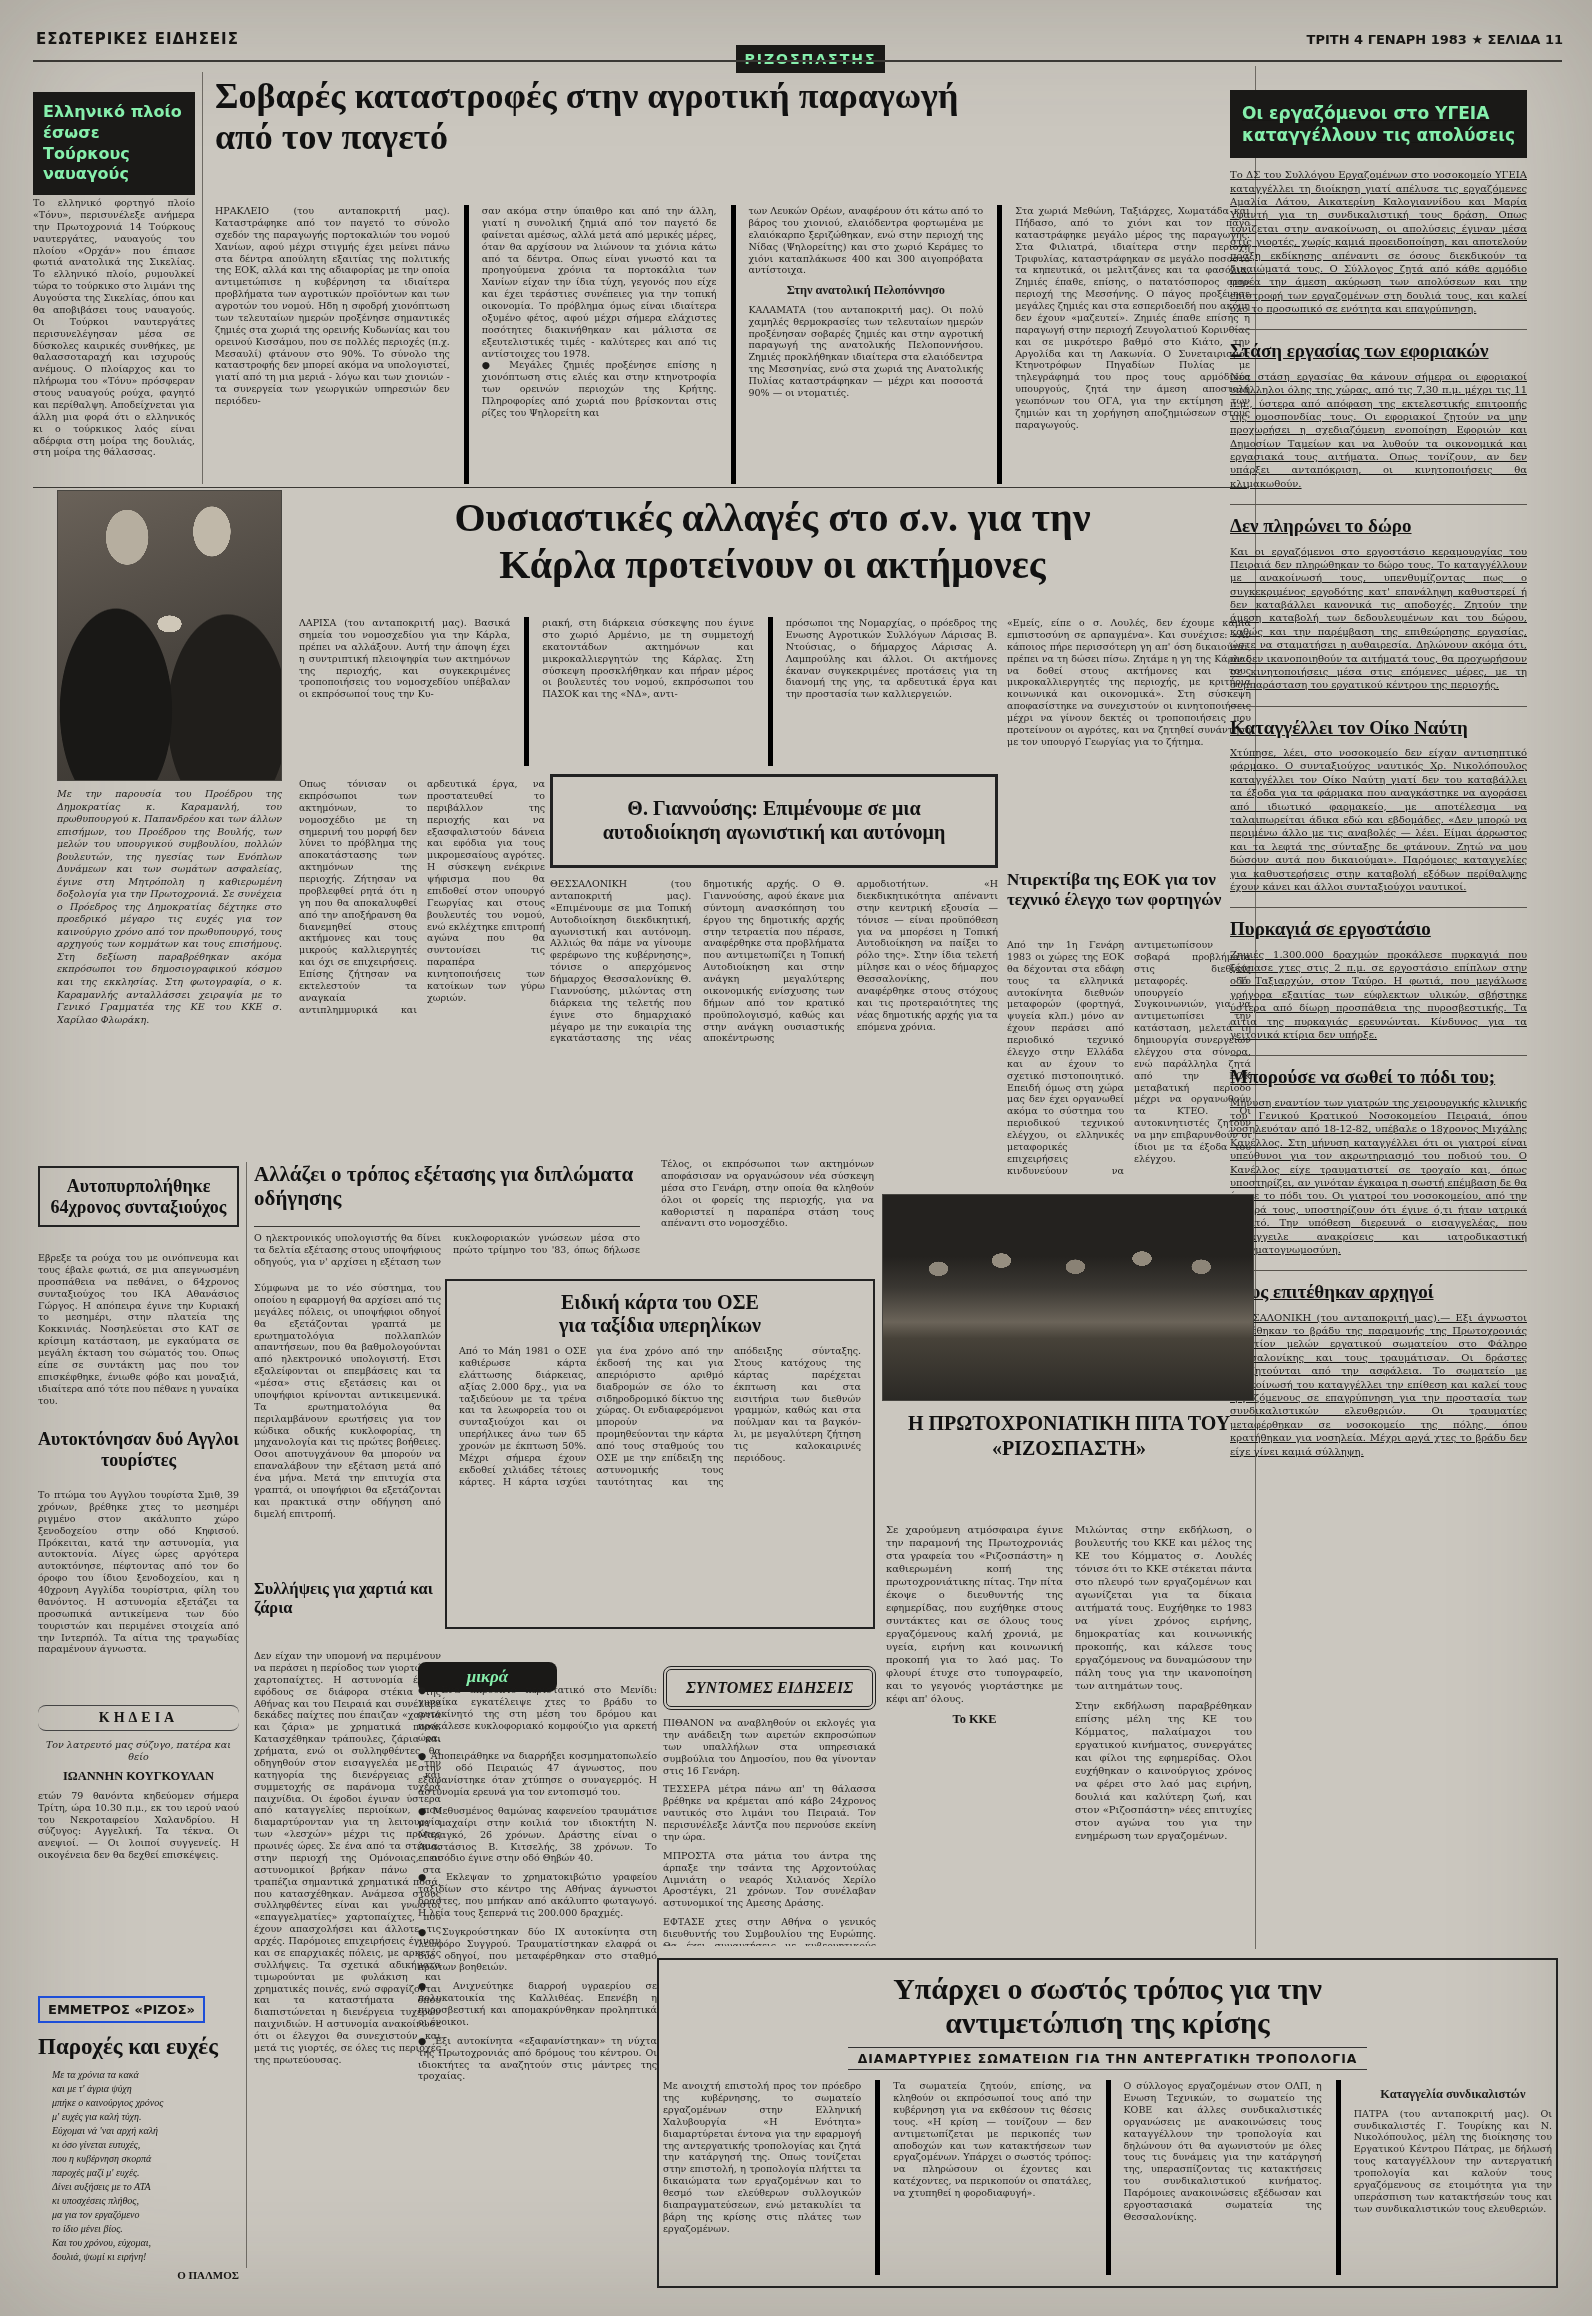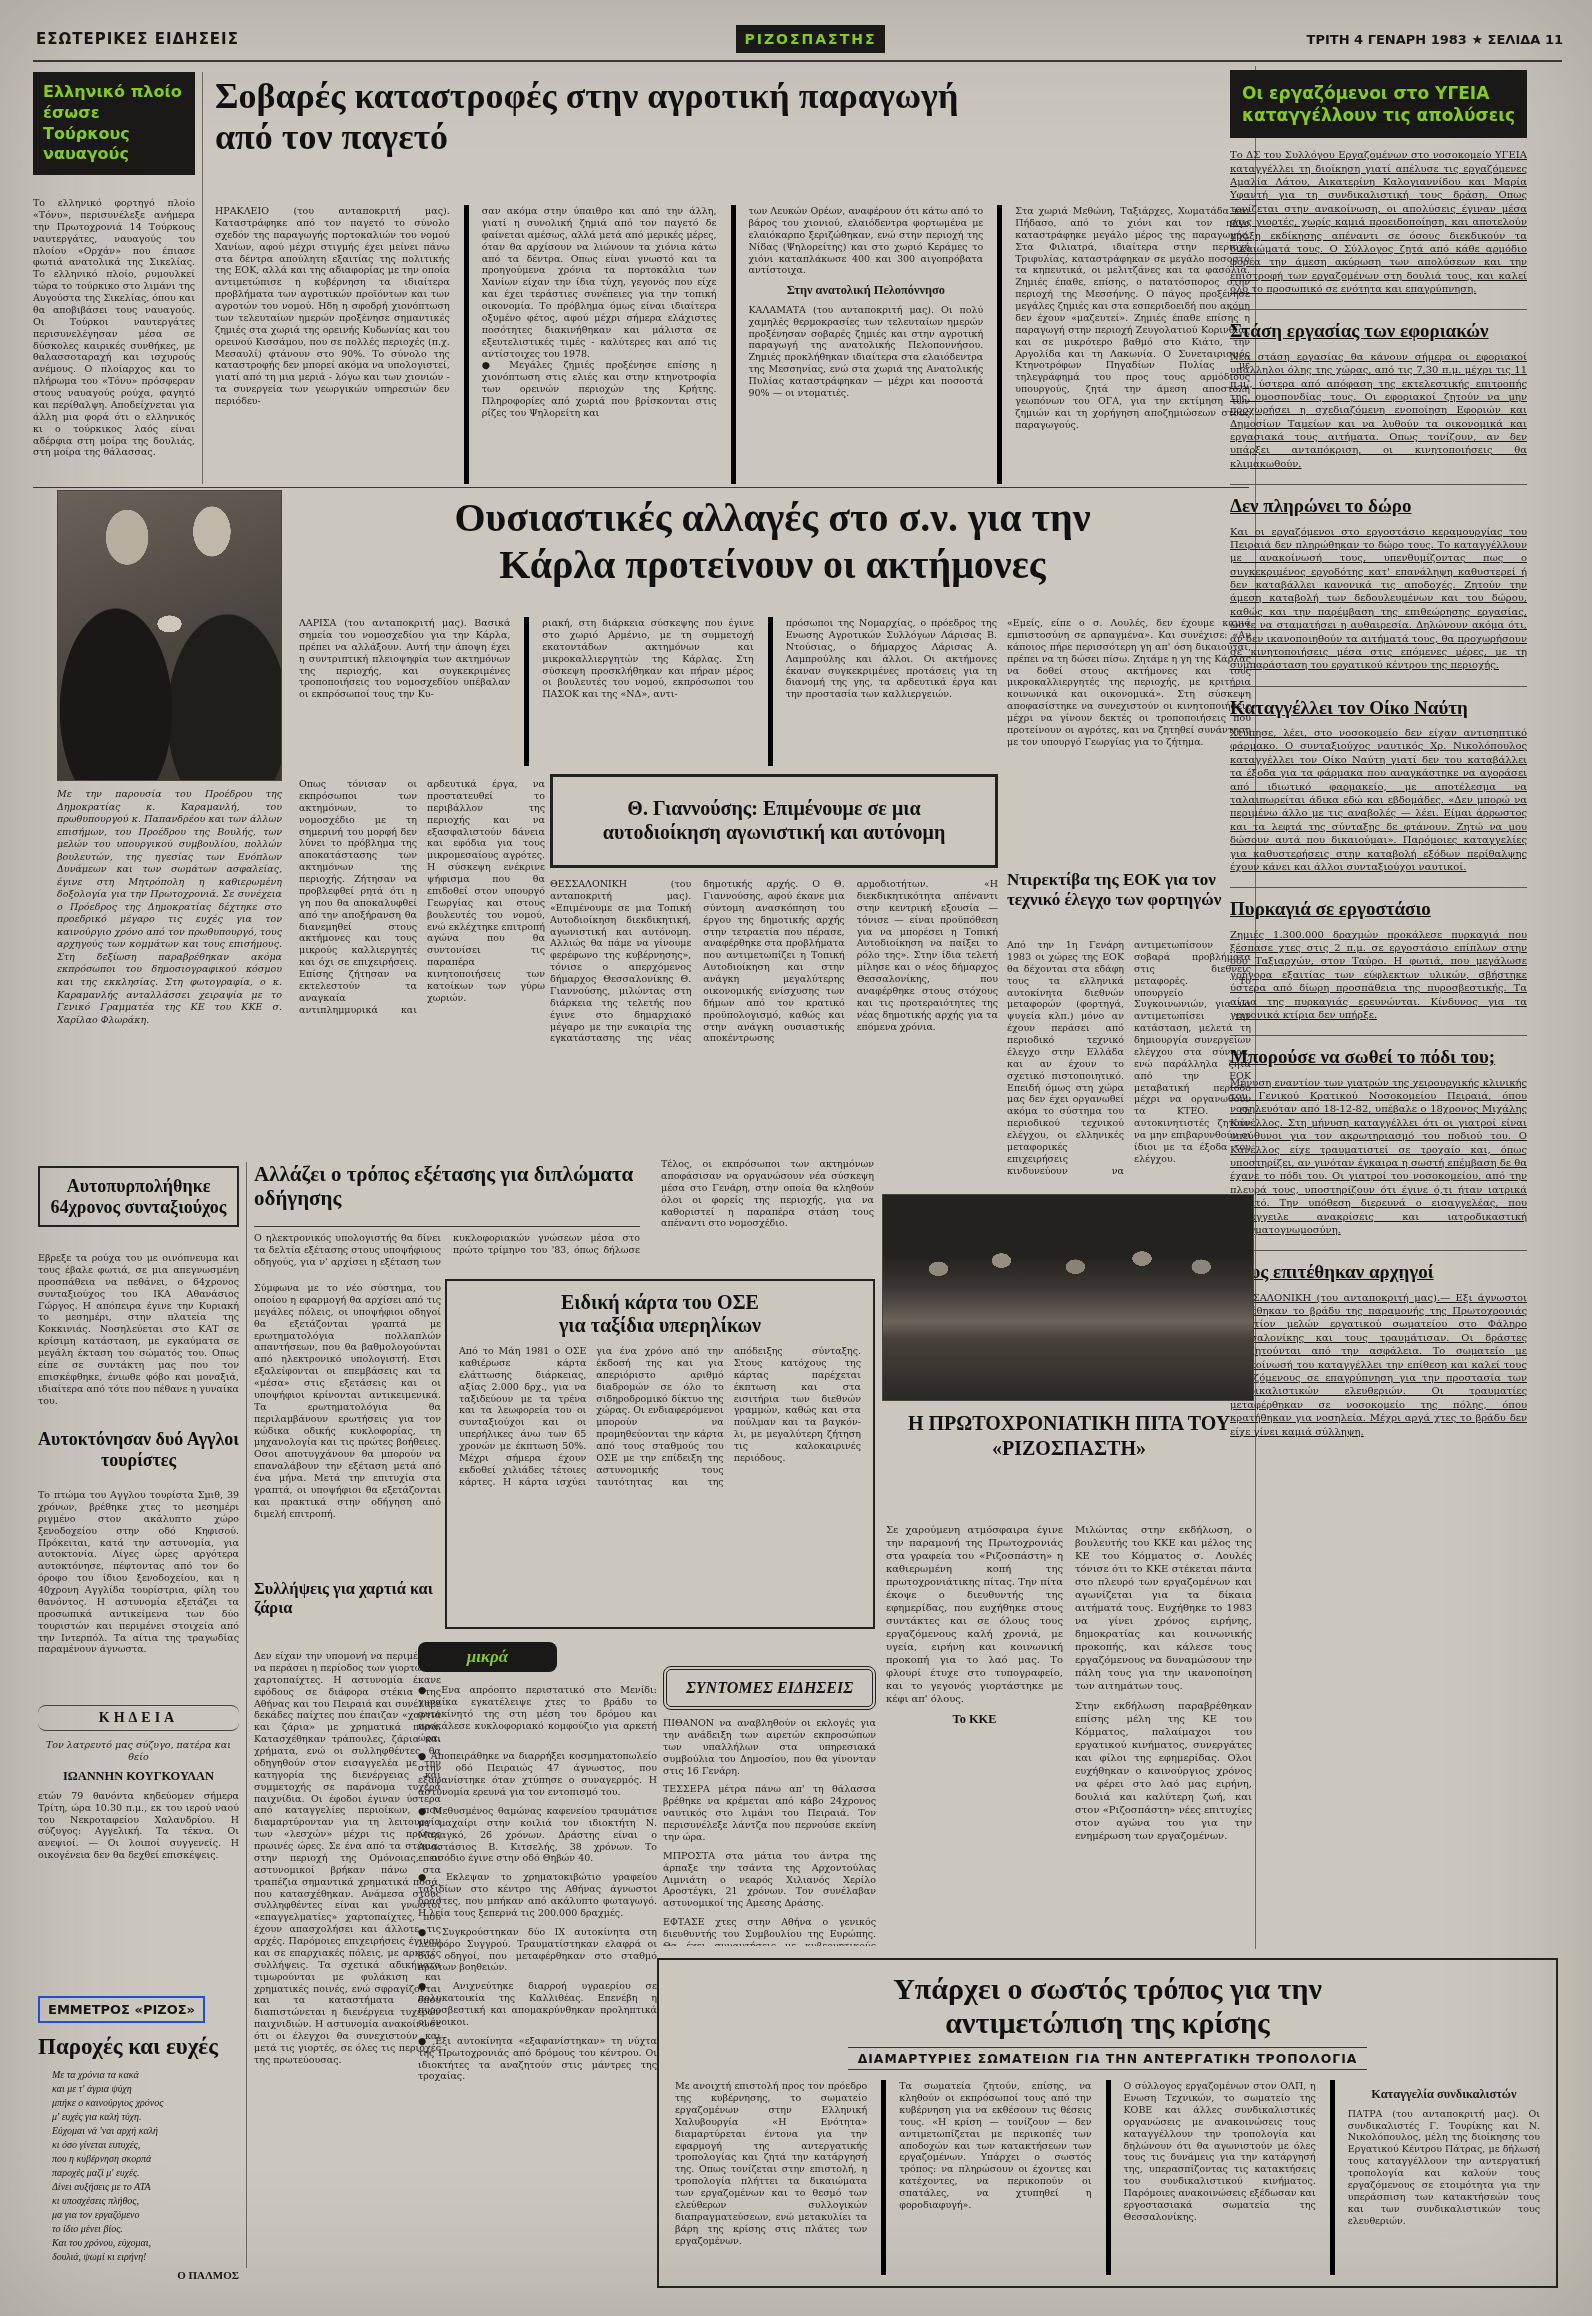--- a/index.html
+++ b/index.html
@@ -4,21 +4,21 @@
 <style>
   html,body{margin:0;padding:0;background:#8e8c88;}
   #paper{position:relative;width:1592px;height:2316px;margin:0 auto;background:#cbc7bf;overflow:hidden;
          box-shadow:inset 0 0 139px rgba(60,55,45,.25);color:#161513;}
   .abs{position:absolute;}
   .serif{font-family:"Liberation Serif","DejaVu Serif",serif;border-radius:8px;}
   .sans{font-family:"DejaVu Sans","Liberation Sans",sans-serif;}
   .bodytxt{font-family:"DejaVu Serif","Liberation Serif",serif;font-size:9.5px;line-height:1.25;
            text-align:justify;overflow:hidden;color:#1d1c1a;}
   .pre{white-space:pre-line;}
-  .blackbox{background:#1a1917;color:#84cc16;}
+  .blackbox{background:#1a1917;color:#86efac;margin-top:20px;}
   .head{font-family:"Liberation Serif","DejaVu Serif",serif;font-weight:700;color:#111;}
   .rule{background:#3a3834;}
   .vline{background:#6e6a63;width:1px;}
   .photo1{border:1px solid #474540;background:
     radial-gradient(ellipse 34px 44px at 31% 16%, #b6ae9f 0 62%, rgba(0,0,0,0) 63%),
     radial-gradient(ellipse 30px 40px at 69% 14%, #c0b8a9 0 62%, rgba(0,0,0,0) 63%),
     radial-gradient(ellipse 20px 14px at 50% 46%, #cfc7b8 0 60%, rgba(0,0,0,0) 61%),
     radial-gradient(ellipse 82px 149px at 26% 76%, #191816 0 68%, rgba(0,0,0,0) 69%),
     radial-gradient(ellipse 88px 149px at 76% 78%, #201e1b 0 68%, rgba(0,0,0,0) 69%),
     linear-gradient(160deg,#6a6259 0%,#4a453f 55%,#38342f 100%);}
@@ -196,21 +196,21 @@
 που η κυβέρνηση σκορπά
 παροχές μαζί μ' ευχές.
 Δίνει αυξήσεις με το ΑΤΑ
 κι υποσχέσεις πλήθος,
 μα για τον εργαζόμενο
 το ίδιο μένει βίος.
 Και του χρόνου, εύχομαι,
 δουλιά, ψωμί κι ειρήνη!</div>
   <div class="abs serif" style="left:38px;top:2269px;width:201px;font-size:11px;font-weight:700;text-align:right;">Ο ΠΑΛΜΟΣ</div>
 
-  <div class="abs" style="left:657px;top:1958px;width:901px;height:330px;border:2px solid #222;box-sizing:border-box;padding:12px 16px;">
+  <div class="abs" style="left:657px;top:1958px;width:901px;height:330px;border:2px solid #222;box-sizing:border-box;padding:12px 4px;">
     <div class="head" style="width:458px;margin:0 auto;font-size:30px;line-height:1.12;text-align:center;">Υπάρχει ο σωστός τρόπος για την αντιμετώπιση της κρίσης</div>
     <div class="sans" style="text-align:center;margin-top:8px;">
       <span style="display:inline-block;border-top:1px solid #333;border-bottom:1px solid #333;padding:3px 10px;font-size:12.4px;font-weight:700;letter-spacing:1px;">ΔΙΑΜΑΡΤΥΡΙΕΣ ΣΩΜΑΤΕΙΩΝ ΓΙΑ ΤΗΝ ΑΝΤΕΡΓΑΤΙΚΗ ΤΡΟΠΟΛΟΓΙΑ</span>
     </div>
     <div class="colflex" style="margin-top:10px;height:195px;">
       <div class="bodytxt">Με ανοιχτή επιστολή προς τον πρόεδρο της κυβέρνησης, το σωματείο εργαζομένων στην Ελληνική Χαλυβουργία «Η Ενότητα» διαμαρτύρεται έντονα για την εφαρμογή της αντεργατικής τροπολογίας και ζητά την κατάργησή της. Οπως τονίζεται στην επιστολή, η τροπολογία πλήττει τα δικαιώματα των εργαζομένων και το θεσμό των ελεύθερων συλλογικών διαπραγματεύσεων, ενώ μετακυλίει τα βάρη της κρίσης στις πλάτες των εργαζομένων.</div>
       <div class="bodytxt">Τα σωματεία ζητούν, επίσης, να κληθούν οι εκπρόσωποί τους από την κυβέρνηση για να εκθέσουν τις θέσεις τους. «Η κρίση — τονίζουν — δεν αντιμετωπίζεται με περικοπές των αποδοχών και των κατακτήσεων των εργαζομένων. Υπάρχει ο σωστός τρόπος: να πληρώσουν οι έχοντες και κατέχοντες, να περικοπούν οι σπατάλες, να χτυπηθεί η φοροδιαφυγή».</div>
       <div class="bodytxt">Ο σύλλογος εργαζομένων στον ΟΛΠ, η Ενωση Τεχνικών, το σωματείο της ΚΟΒΕ και άλλες συνδικαλιστικές οργανώσεις με ανακοινώσεις τους καταγγέλλουν την τροπολογία και δηλώνουν ότι θα αγωνιστούν με όλες τους τις δυνάμεις για την κατάργησή της, υπερασπίζοντας τις κατακτήσεις του συνδικαλιστικού κινήματος. Παρόμοιες ανακοινώσεις εξέδωσαν και εργοστασιακά σωματεία της Θεσσαλονίκης.</div>
       <div class="bodytxt">
         <div class="subhead-inline">Καταγγελία συνδικαλιστών</div>

